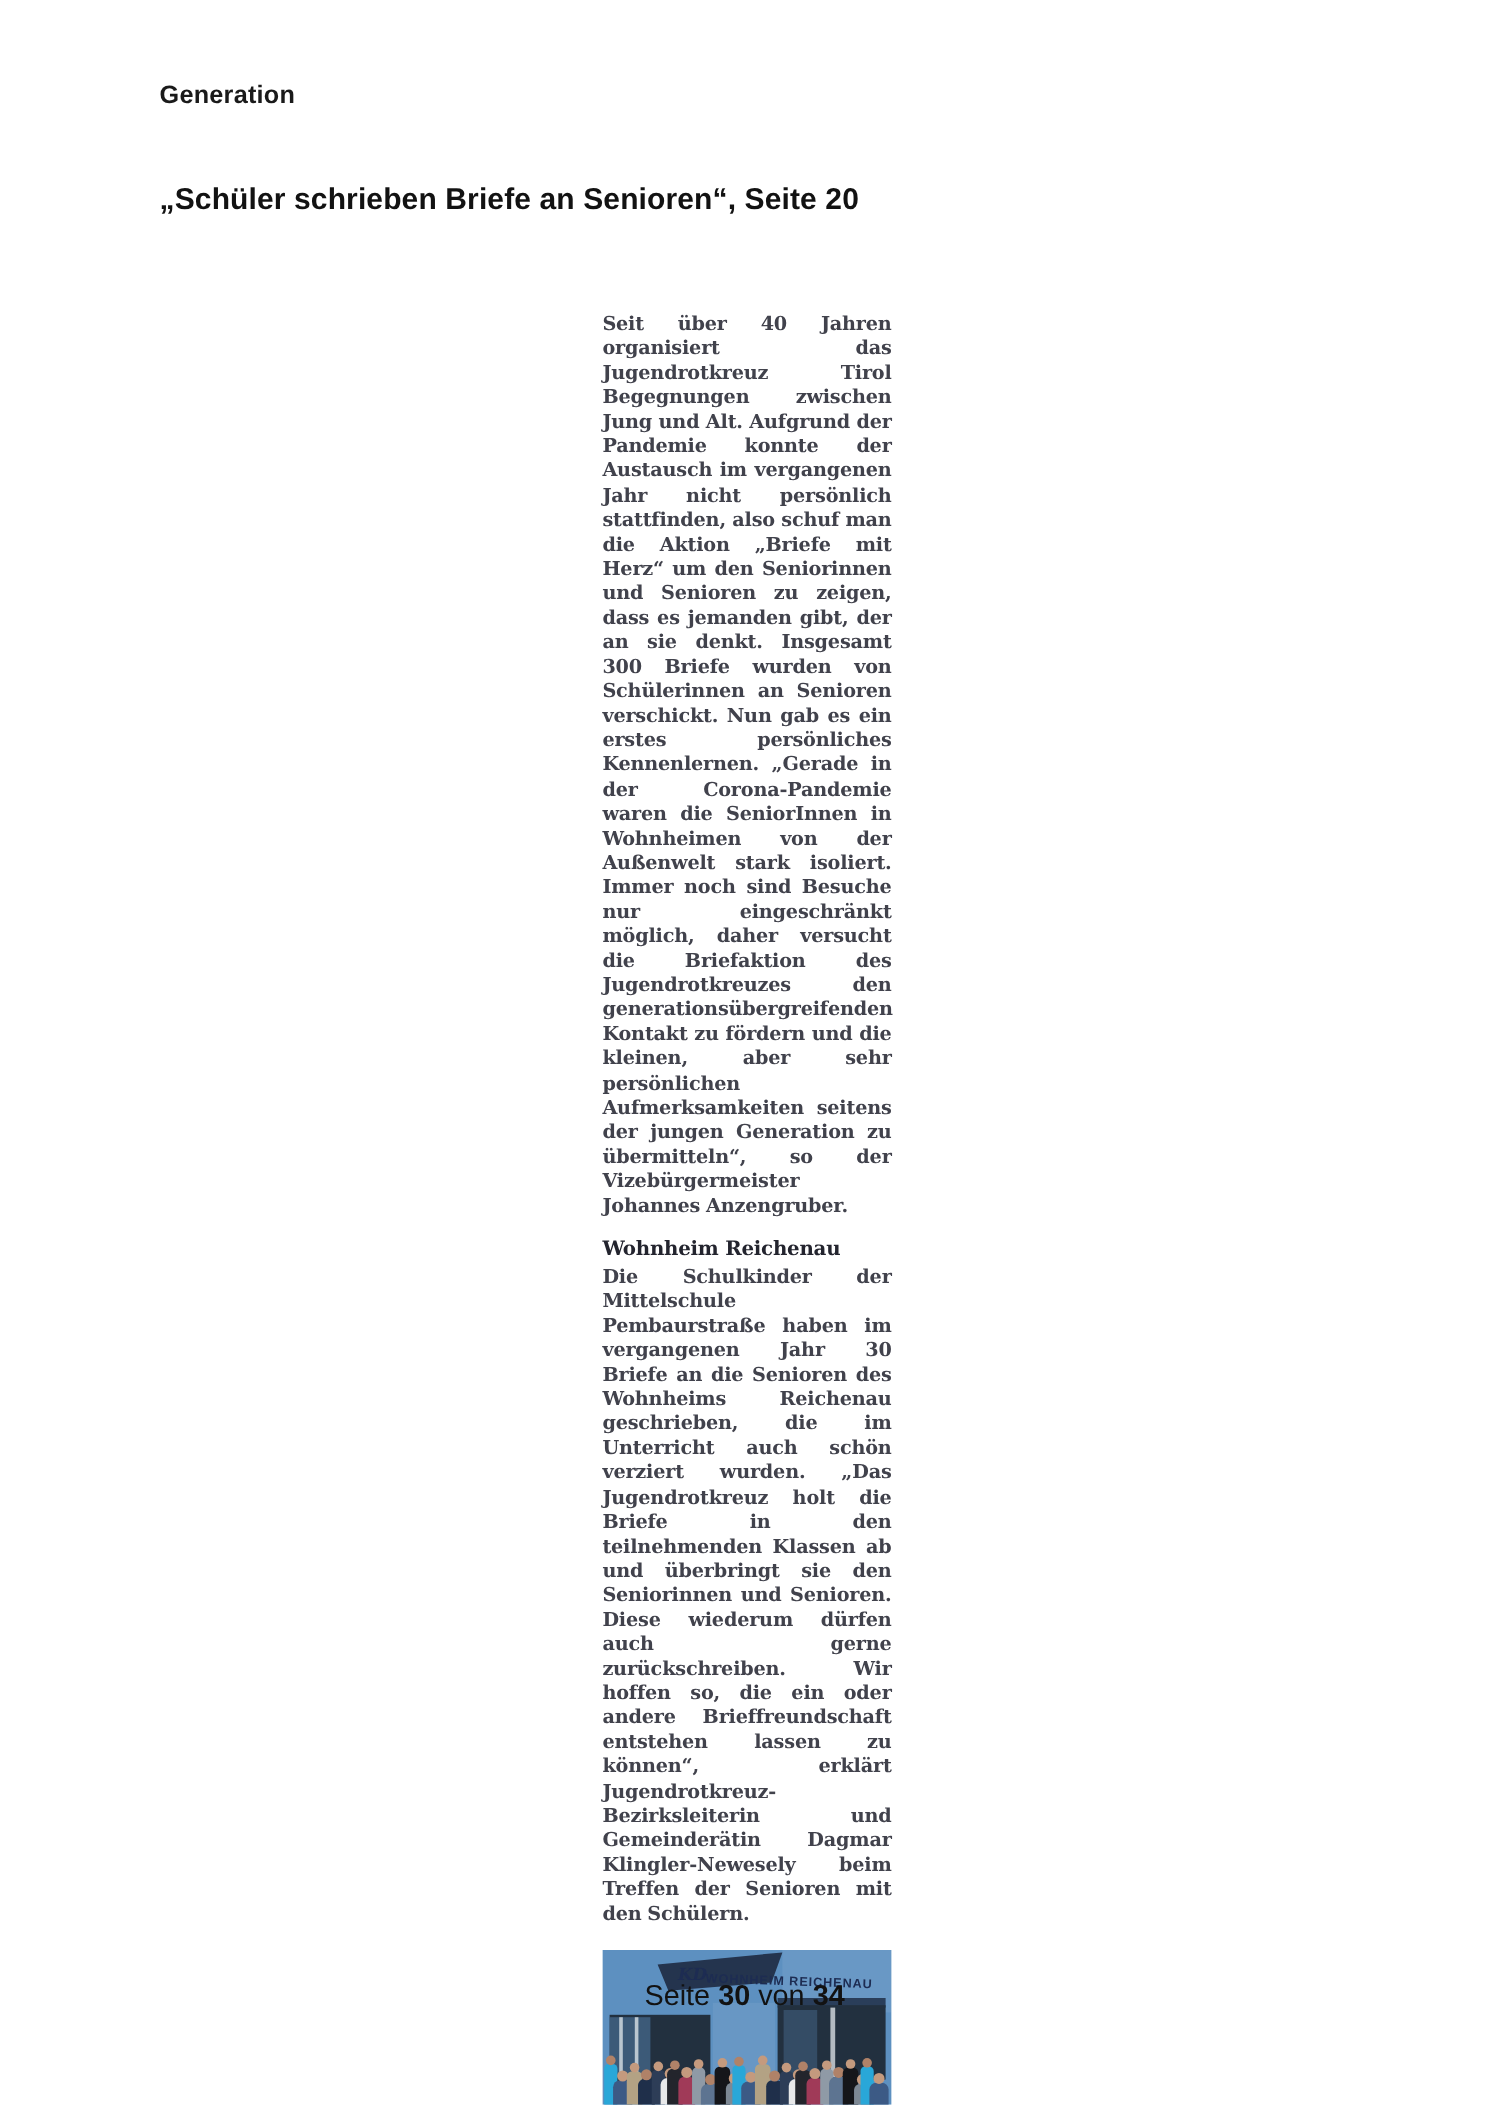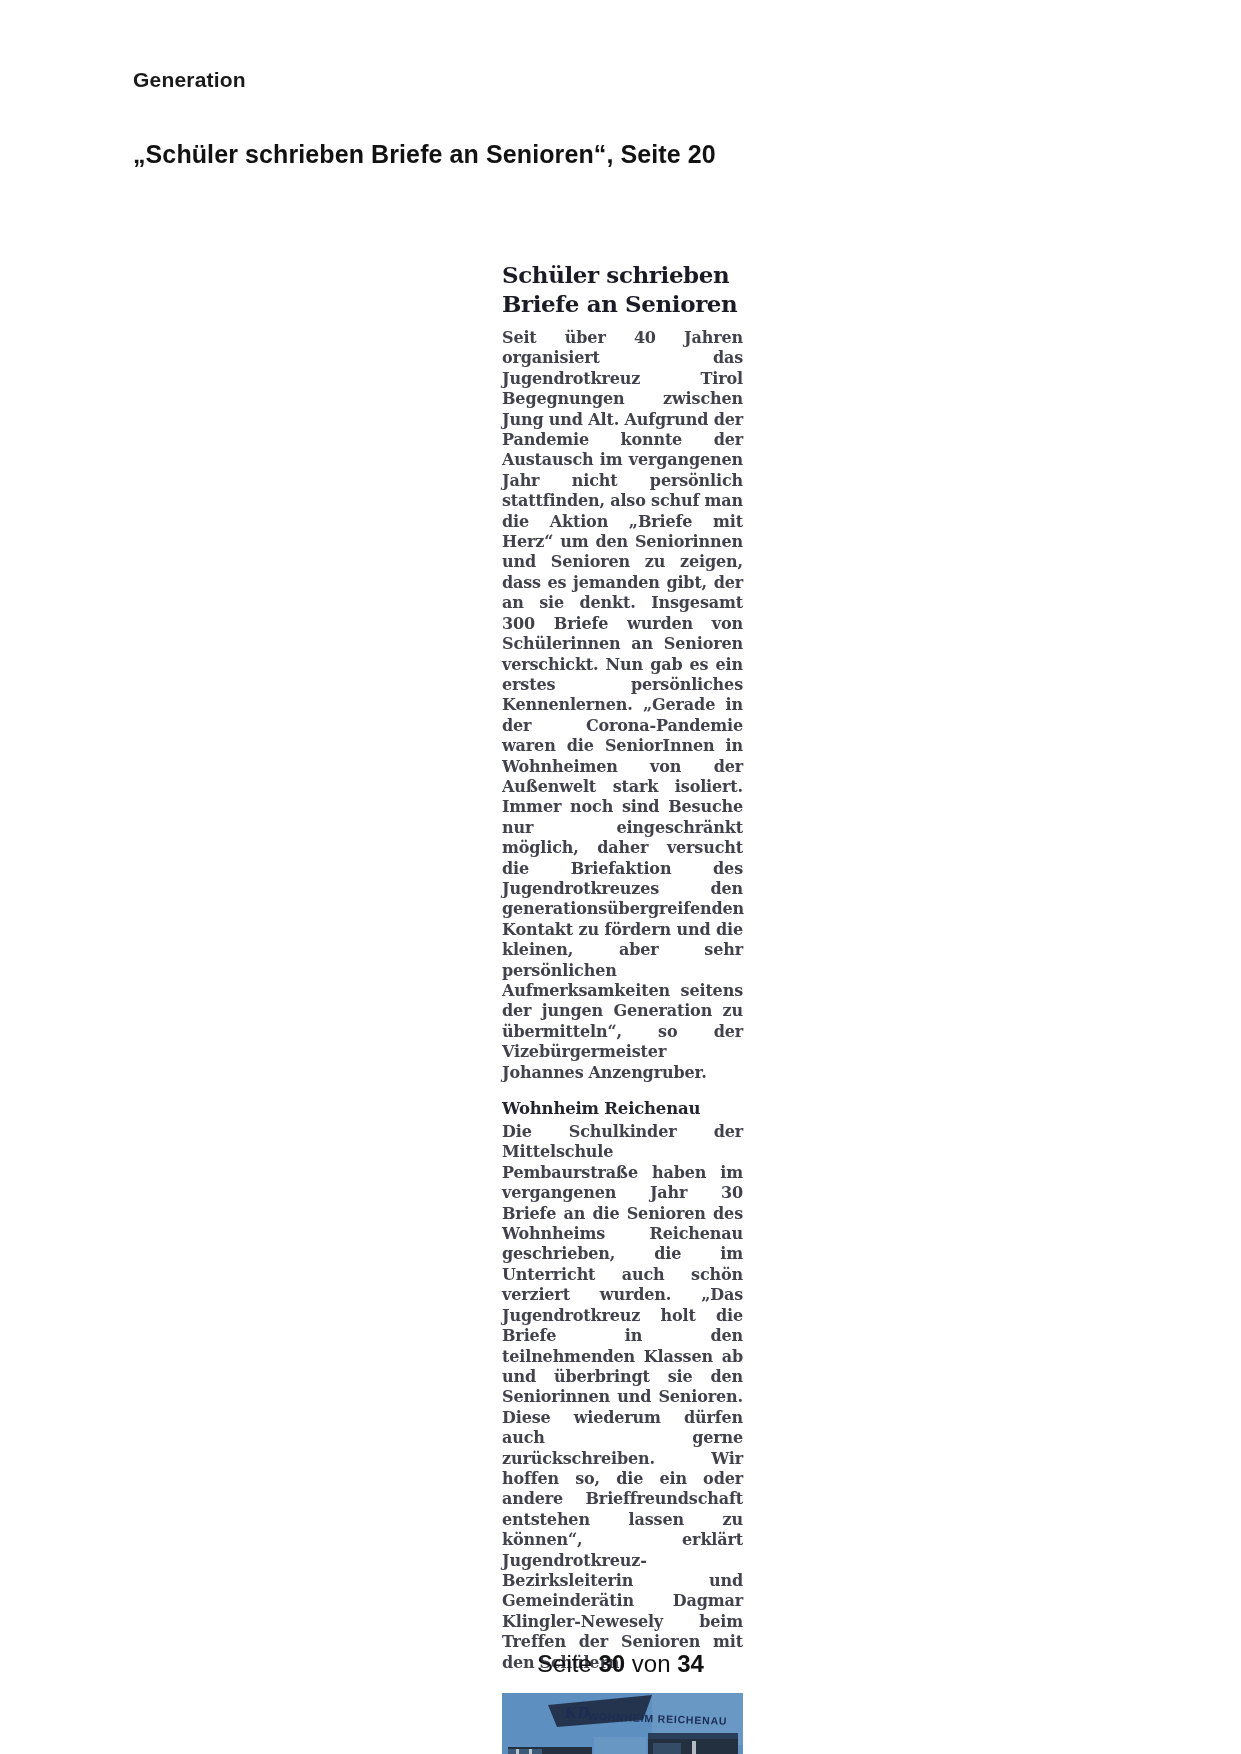--- a/index.html
+++ b/index.html
@@ -21,21 +21,21 @@
     left: 133px;
     top: 68px;
     font-size: 21px;
     font-weight: bold;
     color: #1a1a1a;
     letter-spacing: 0.2px;
   }
   .doc-heading {
     position: absolute;
     left: 133px;
-    top: 140px;
+    top: 152px;
     margin: 0;
     font-size: 25px;
     font-weight: bold;
     color: #121212;
     letter-spacing: 0.1px;
     white-space: nowrap;
   }
   .article {
     position: absolute;
     left: 502px;
@@ -91,21 +91,20 @@
 </head>
 <body>
 
 <div class="page">
 
   <div class="brand">Generation</div>
 
   <h1 class="doc-heading">„Schüler schrieben Briefe an Senioren“, Seite 20</h1>
 
   <div class="article">
-    <h2 class="article-title">Schüler schrieben Briefe an Senioren</h2>
 
     <p class="article-body">Seit über 40 Jahren organisiert das Jugendrotkreuz Tirol Begegnungen zwischen Jung und Alt. Aufgrund der Pandemie konnte der Austausch im vergangenen Jahr nicht persönlich stattfinden, also schuf man die Aktion „Briefe mit Herz“ um den Seniorinnen und Senioren zu zeigen, dass es jemanden gibt, der an sie denkt. Insgesamt 300 Briefe wurden von Schülerinnen an Senioren verschickt. Nun gab es ein erstes persönliches Kennenlernen. „Gerade in der Corona-Pandemie waren die SeniorInnen in Wohnheimen von der Außenwelt stark isoliert. Immer noch sind Besuche nur eingeschränkt möglich, daher versucht die Briefaktion des Jugendrotkreuzes den generationsübergreifenden Kontakt zu fördern und die kleinen, aber sehr persönlichen Aufmerksamkeiten seitens der jungen Generation zu übermitteln“, so der Vizebürgermeister Johannes Anzengruber.</p>
 
     <h3 class="article-sub">Wohnheim Reichenau</h3>
 
     <p class="article-body">Die Schulkinder der Mittelschule Pembaurstraße haben im vergangenen Jahr 30 Briefe an die Senioren des Wohnheims Reichenau geschrieben, die im Unterricht auch schön verziert wurden. „Das Jugendrotkreuz holt die Briefe in den teilnehmenden Klassen ab und überbringt sie den Seniorinnen und Senioren. Diese wiederum dürfen auch gerne zurückschreiben. Wir hoffen so, die ein oder andere Brieffreundschaft entstehen lassen zu können“, erklärt Jugendrotkreuz-Bezirksleiterin und Gemeinderätin Dagmar Klingler-Newesely beim Treffen der Senioren mit den Schülern.</p>
 
     <figure class="article-figure">
       <svg class="photo" viewBox="0 0 241 177" xmlns="http://www.w3.org/2000/svg">
 

